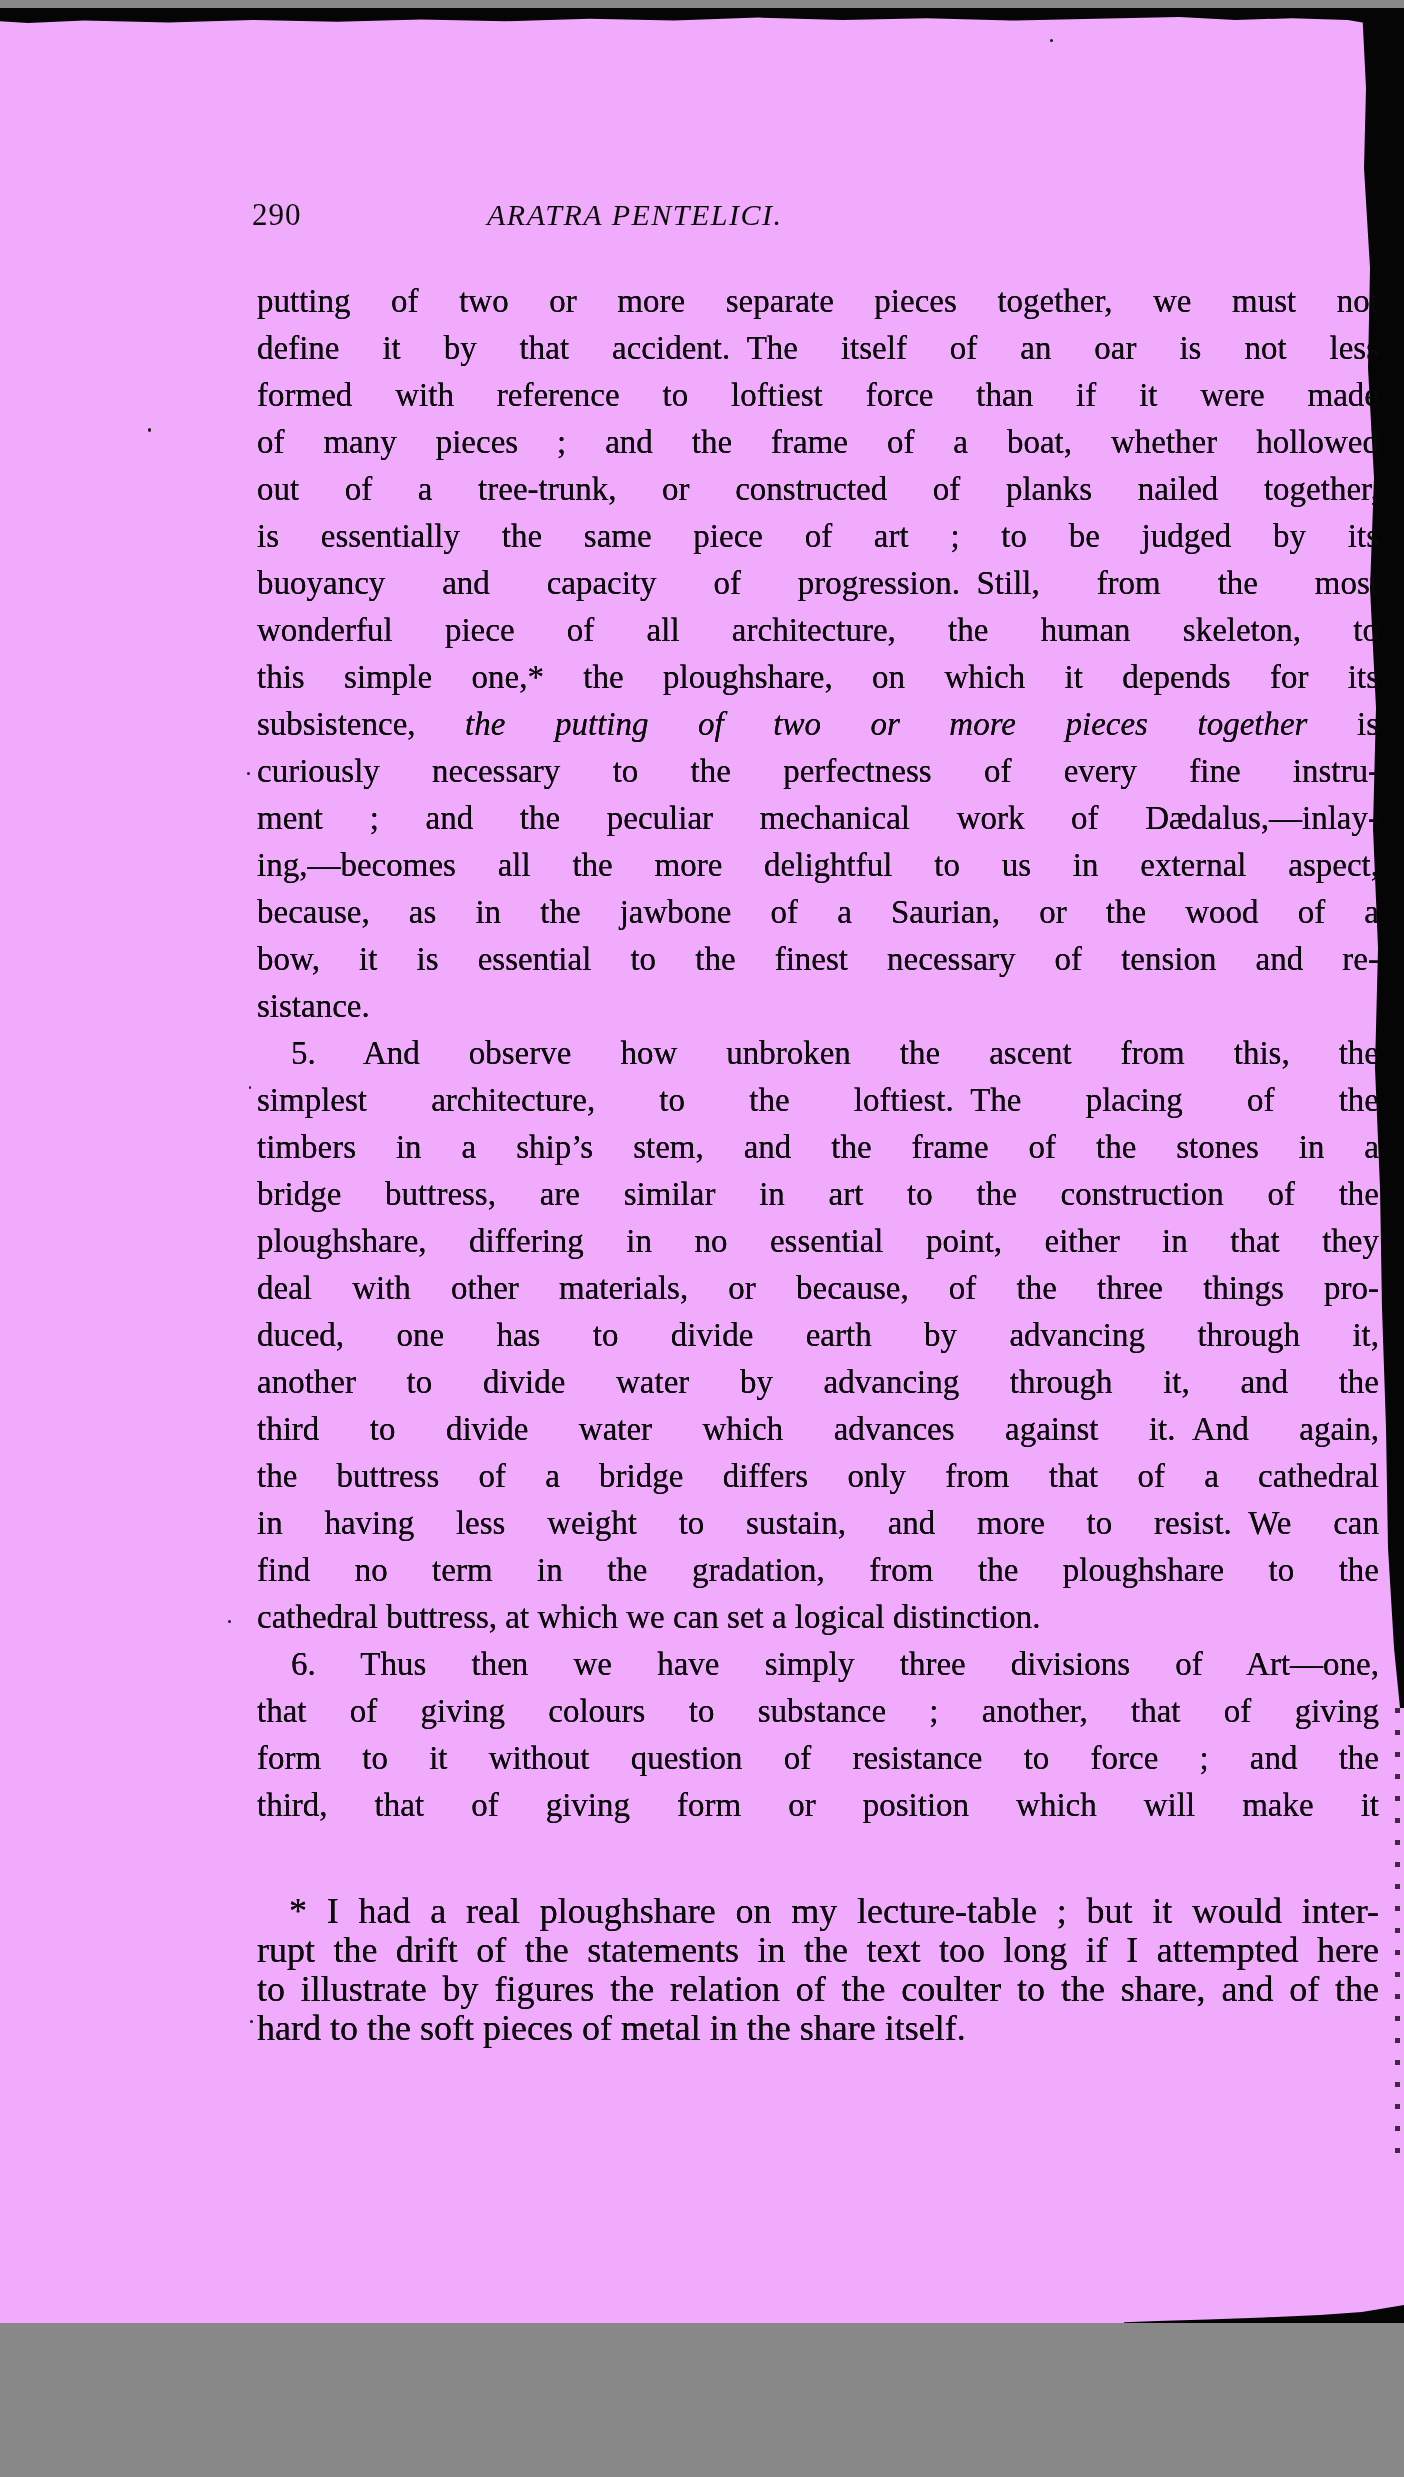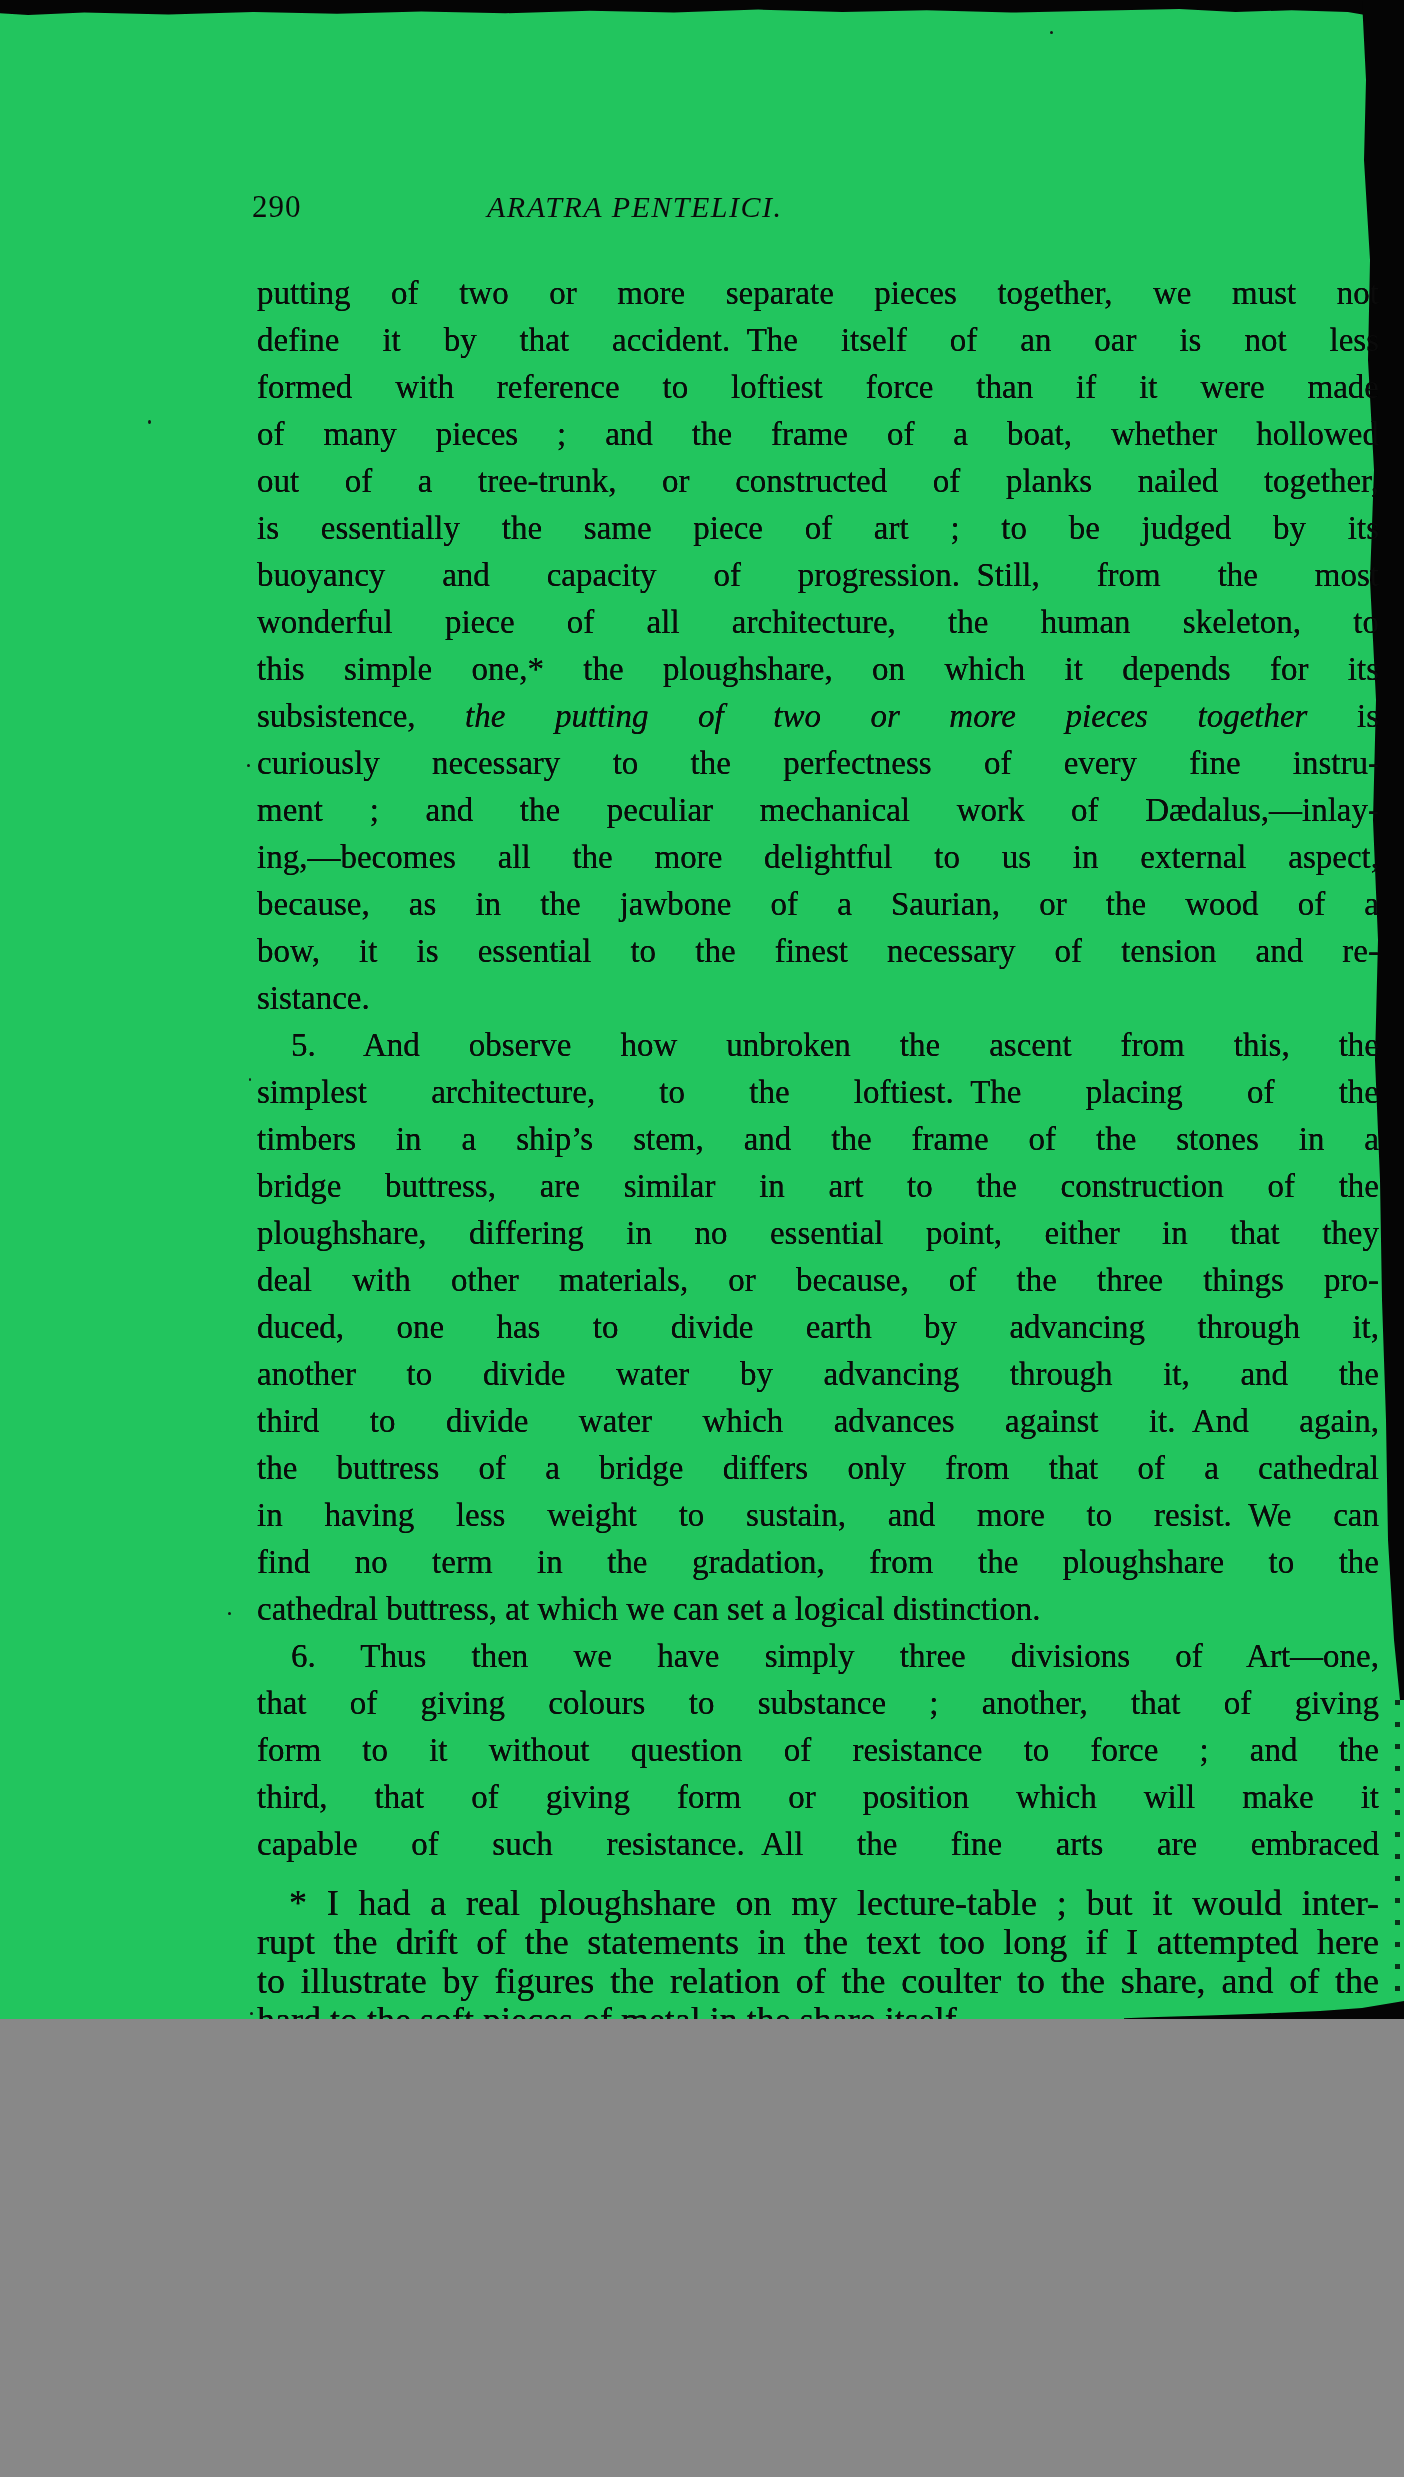--- a/index.html
+++ b/index.html
@@ -1,20 +1,20 @@
 <!DOCTYPE html>
 <html><head>
 <meta charset="utf-8">
 <style>
   html,body{margin:0;padding:0;background:#888;}
   #page{
     position:relative;
-    width:1404px;height:2019px;
-    margin:0 auto;
-    background:#22c55e;
+    width:1404px;height:2315px;
+    margin:8px auto;
+    background:#f0abfc;
     overflow:hidden;
     font-family:"Liberation Serif", serif;
     color:#0b0b0b;
   }
   
   .edge{position:absolute;background:#050505;}
   #edge-top{
     top:0;left:0;width:1404px;height:30px;
     clip-path:polygon(0 0,100% 0,100% 100%,98.5% 60%,96% 40%,92% 34%,88% 40%,84% 30%,78% 36%,72% 42%,66% 34%,60% 40%,54% 32%,48% 42%,42% 36%,36% 44%,30% 38%,24% 46%,18% 40%,12% 48%,6% 42%,2% 50%,0 44%);
   }
@@ -127,21 +127,20 @@
       <div class="line">in having less weight to sustain, and more to resist. We can</div>
       <div class="line">find no term in the gradation, from the ploughshare to the</div>
       <div class="line last">cathedral buttress, at which we can set a logical distinction.</div>
     </div>
 
     <div>
       <div class="line indent">6. Thus then we have simply three divisions of Art—one,</div>
       <div class="line">that of giving colours to substance ; another, that of giving</div>
       <div class="line">form to it without question of resistance to force ; and the</div>
       <div class="line">third, that of giving form or position which will make it</div>
-      <div class="line">capable of such resistance. All the fine arts are embraced</div>
     </div>
 
   </div>
 
   <div id="footnote">
     <div class="line indent">* I had a real ploughshare on my lecture-table ; but it would inter-</div>
     <div class="line">rupt the drift of the statements in the text too long if I attempted here</div>
     <div class="line">to illustrate by figures the relation of the coulter to the share, and of the</div>
     <div class="line last">hard to the soft pieces of metal in the share itself.</div>
   </div>

